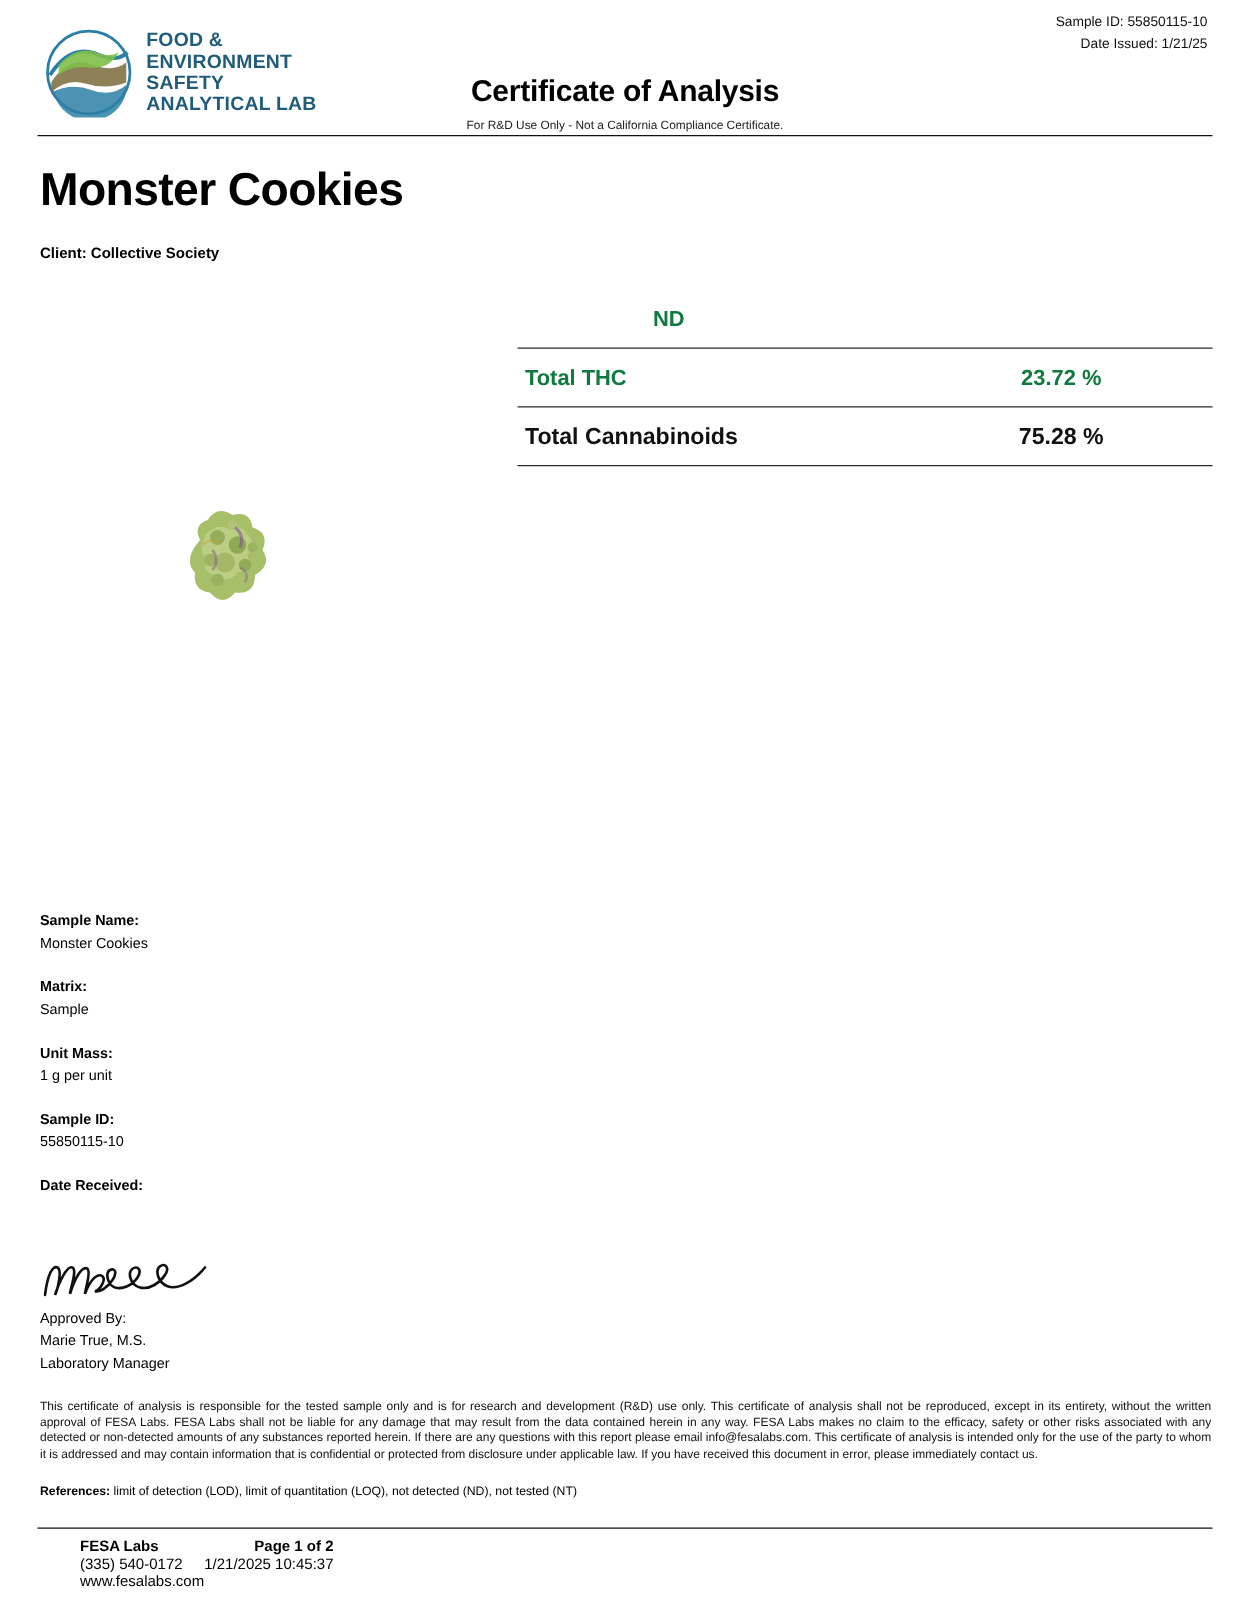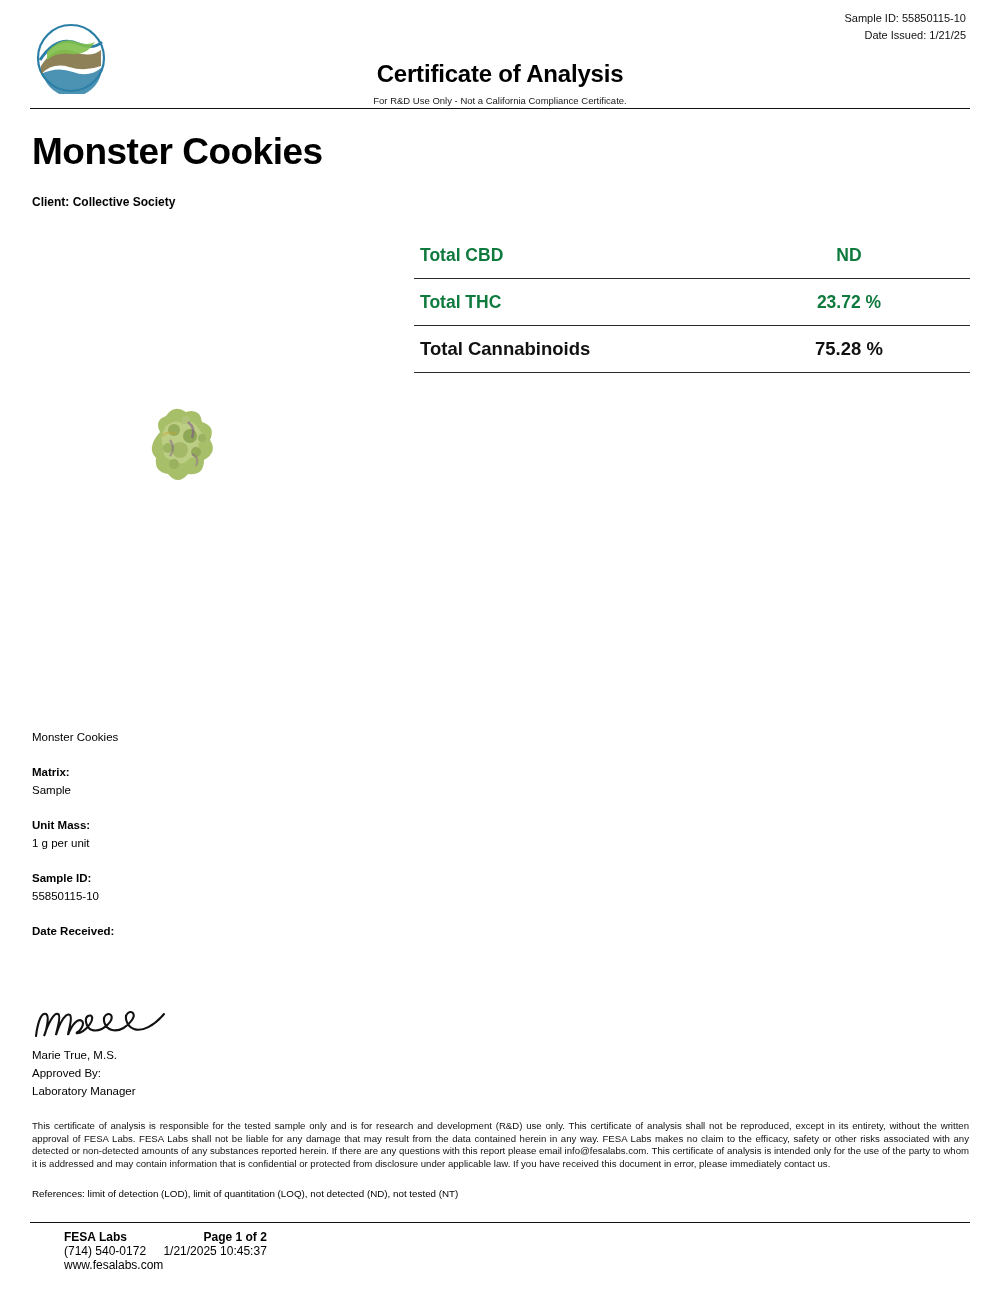--- a/index.html
+++ b/index.html
@@ -171,21 +171,21 @@
     text-align: justify;
     color: #111;
   }
   .references {
     position: absolute;
     left: 32px;
     top: 1188px;
     width: 937px;
     font-size: 9.8px;
   }
-  .references b { font-weight: normal; }
+  .references b { font-weight: bold; }
 
   
   .footer-rule {
     position: absolute;
     left: 30px;
     right: 30px;
     top: 1222px;
     border-top: 1.5px solid #111;
   }
   .footer {
@@ -213,39 +213,44 @@
     <div class="logo-wrap">
       <div class="logo-mark">
         <svg width="72" height="72" viewBox="0 0 72 72" xmlns="http://www.w3.org/2000/svg">
           <circle cx="36" cy="36" r="33" fill="none" stroke="#2b7fa6" stroke-width="2.2"></circle>
           <path d="M6 44 Q20 22 40 30 Q56 36 66 28 L66 44 Q50 50 34 45 Q18 40 6 52 Z" fill="#7a6a3a" opacity="0.85"></path>
           <path d="M5 38 Q22 12 44 22 Q58 28 67 20" fill="none" stroke="#2b7fa6" stroke-width="3"></path>
           <path d="M12 30 Q26 14 42 20 Q52 24 60 20 Q52 34 36 32 Q22 30 12 38 Z" fill="#7fbf4a" opacity="0.9"></path>
           <path d="M6 52 Q22 44 38 50 Q54 56 66 46 L66 52 A30 30 0 0 1 10 58 Z" fill="#2b7fa6" opacity="0.85"></path>
         </svg>
       </div>
+      <div class="logo-text">
+        <div>FOOD &amp;</div>
+        <div>ENVIRONMENT</div>
+        <div>SAFETY</div>
+        <div>ANALYTICAL LAB</div>
+      </div>
     </div>
 
     <div class="coa-title">Certificate of Analysis</div>
     <div class="coa-sub">For R&amp;D Use Only - Not a California Compliance Certificate.</div>
 
     <div class="hdr-right">
       <div>Sample ID: 55850115-10</div>
       <div>Date Issued: 1/21/25</div>
     </div>
   </div>
 
   <div class="rule-top"></div>
 
   <div class="product-title">Monster Cookies</div>
   <div class="client-line">Client: Collective Society</div>
 
   <div class="summary">
     <div class="summary-row">
-      <div class="label">Total CBD</div>
       <div class="value">ND</div>
     </div>
     <div class="summary-row">
       <div class="label">Total THC</div>
       <div class="value">23.72 %</div>
     </div>
     <div class="summary-row totalcan">
       <div class="label">Total Cannabinoids</div>
       <div class="value">75.28 %</div>
     </div>
@@ -267,20 +272,21 @@
         <path d="M58 30 Q66 36 62 46" stroke="#7b4f8c" stroke-width="2.5" fill="none" opacity="0.55"></path>
         <path d="M40 48 Q46 56 40 64" stroke="#7b4f8c" stroke-width="2.2" fill="none" opacity="0.45"></path>
         <path d="M62 62 Q70 66 66 74" stroke="#8a5a99" stroke-width="2" fill="none" opacity="0.45"></path>
         <path d="M32 44 Q38 38 46 42" stroke="#c9a227" stroke-width="1.6" fill="none" opacity="0.5"></path>
       </g>
     </svg>
   </div>
 
   <div class="details">
     <div class="detail-block">
+      <div class="detail-label">Sample Name:</div>
       <div class="detail-value">Monster Cookies</div>
     </div>
     <div class="detail-block">
       <div class="detail-label">Matrix:</div>
       <div class="detail-value">Sample</div>
     </div>
     <div class="detail-block">
       <div class="detail-label">Unit Mass:</div>
       <div class="detail-value">1 g per unit</div>
     </div>
@@ -293,36 +299,36 @@
     </div>
   </div>
 
   <div class="sig-area">
     <div class="sig-img">
       <svg width="160" height="42" viewBox="0 0 160 42" xmlns="http://www.w3.org/2000/svg">
         <path d="M4 34 C6 18 10 10 14 12 C18 14 14 30 12 34 C16 22 22 10 26 12 C30 14 24 30 24 33 C28 20 34 10 38 13 C41 16 36 30 36 33 C40 22 46 16 50 19 C53 22 48 30 44 31 C48 32 54 28 58 22 C62 16 60 12 56 14 C52 16 54 26 60 28 C66 30 74 26 78 20 C82 14 78 10 74 13 C70 16 72 26 80 28 C88 30 96 24 100 18 C104 12 100 8 96 11 C92 14 94 24 102 27 C110 30 122 24 132 12" fill="none" stroke="#111" stroke-width="2.1" stroke-linecap="round"></path>
       </svg>
     </div>
     <div class="sig-lines">
+      <div>Approved By:</div>
       <div>Marie True, M.S.</div>
-      <div>Approved By:</div>
       <div>Laboratory Manager</div>
     </div>
   </div>
 
   <div class="disclaimer">This certificate of analysis is responsible for the tested sample only and is for research and development (R&amp;D) use only. This certificate of analysis shall not be reproduced, except in its entirety, without the written approval of FESA Labs. FESA Labs shall not be liable for any damage that may result from the data contained herein in any way. FESA Labs makes no claim to the efficacy, safety or other risks associated with any detected or non-detected amounts of any substances reported herein. If there are any questions with this report please email info@fesalabs.com. This certificate of analysis is intended only for the use of the party to whom it is addressed and may contain information that is confidential or protected from disclosure under applicable law. If you have received this document in error, please immediately contact us.</div>
   <div class="references">
     <b>References:</b><span> limit of detection (LOD), limit of quantitation (LOQ), not detected (ND), not tested (NT)</span>
   </div>
 
   <div class="footer-rule"></div>
   <div class="footer">
     <div class="left">
       <div><b>FESA Labs</b></div>
-      <div>(714) 540-0172</div>
+      <div>(335) 540-0172</div>
       <div>www.fesalabs.com</div>
     </div>
     <div class="right">
       <div><b>Page 1 of 2</b></div>
       <div>1/21/2025 10:45:37</div>
     </div>
   </div>
 
 </div>
 

